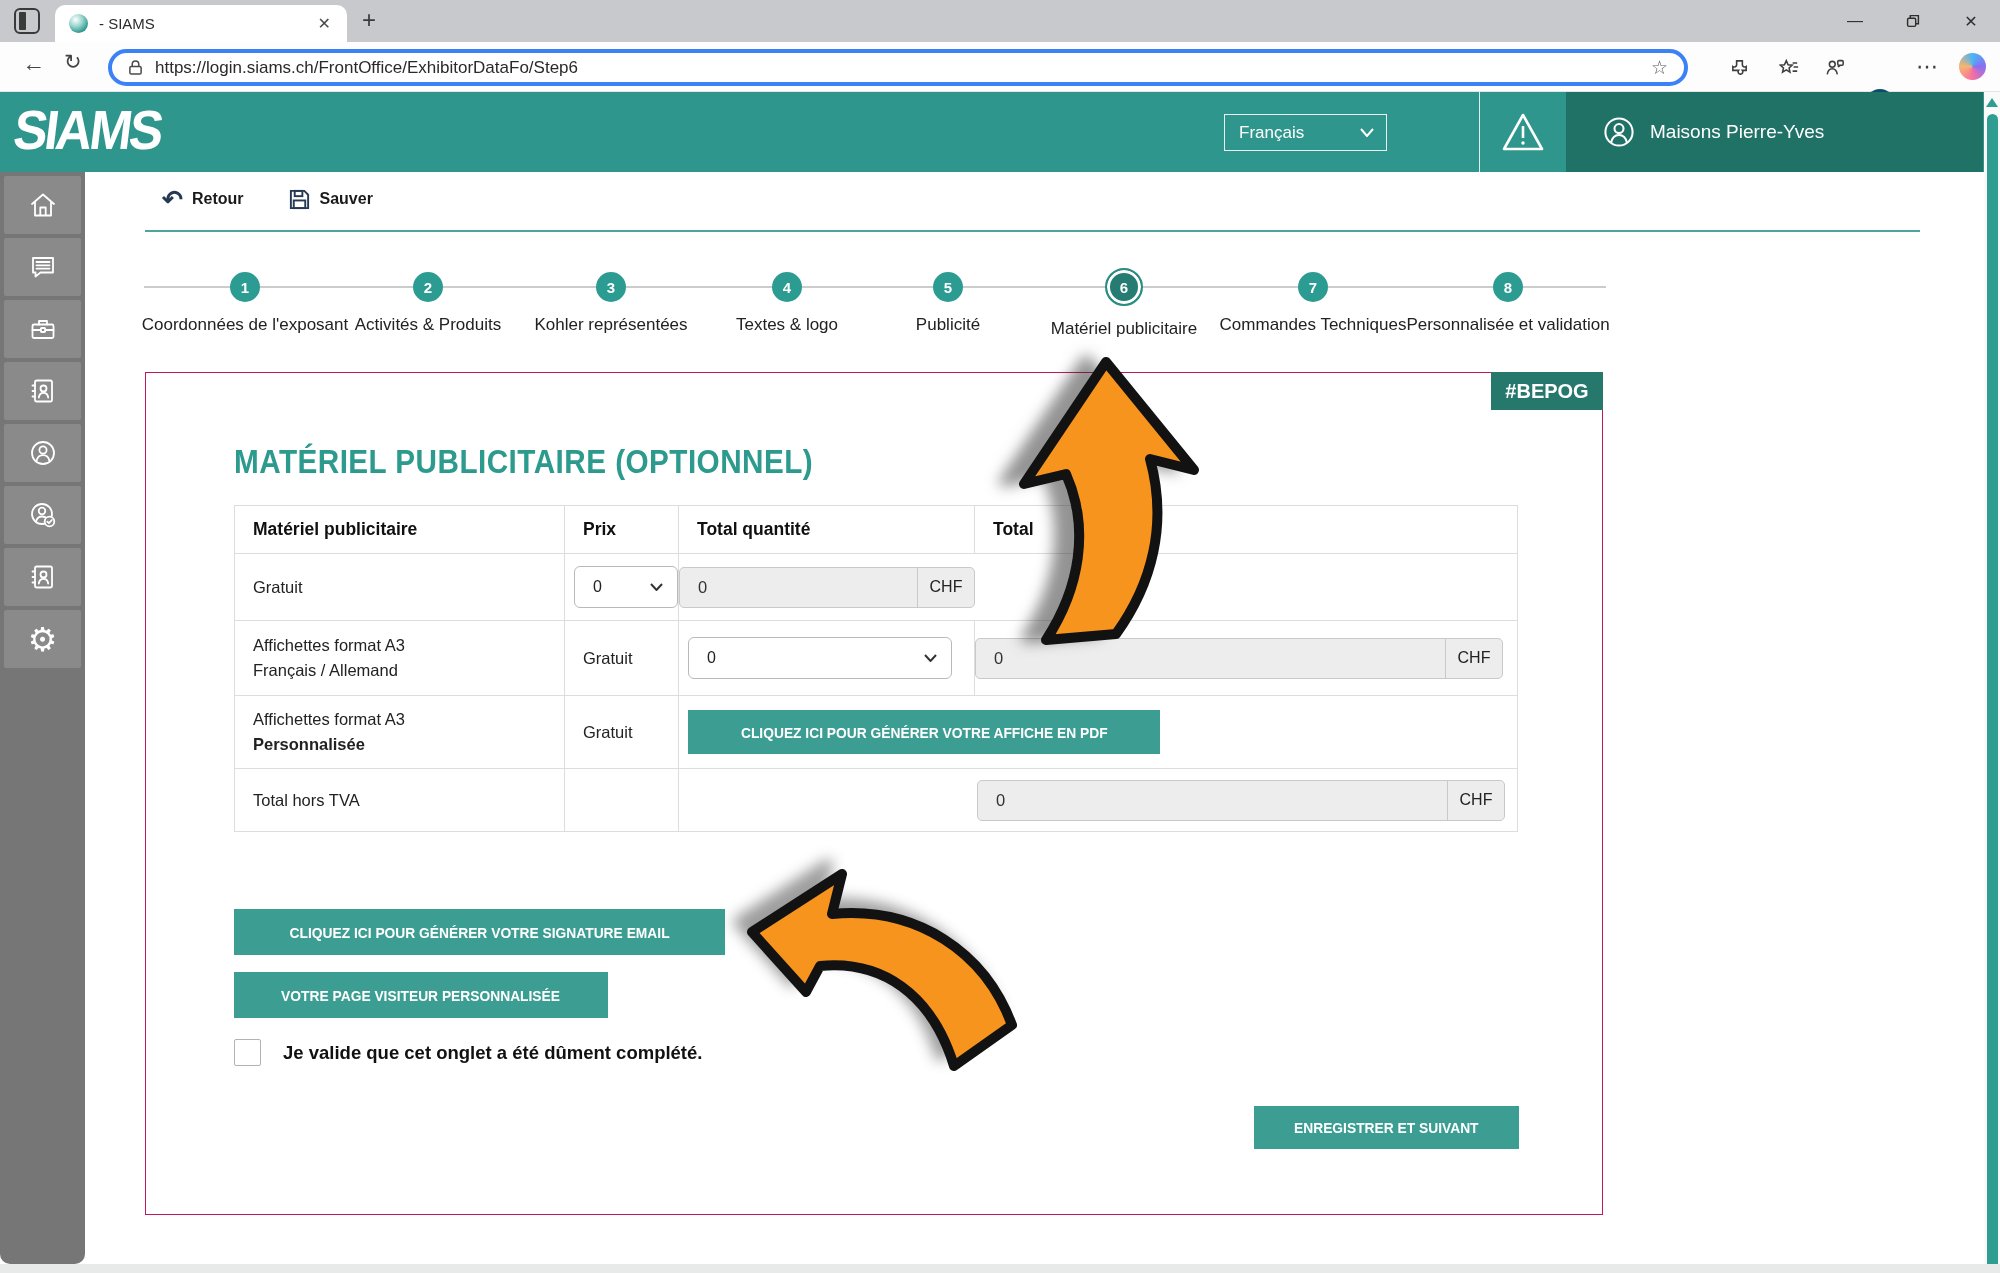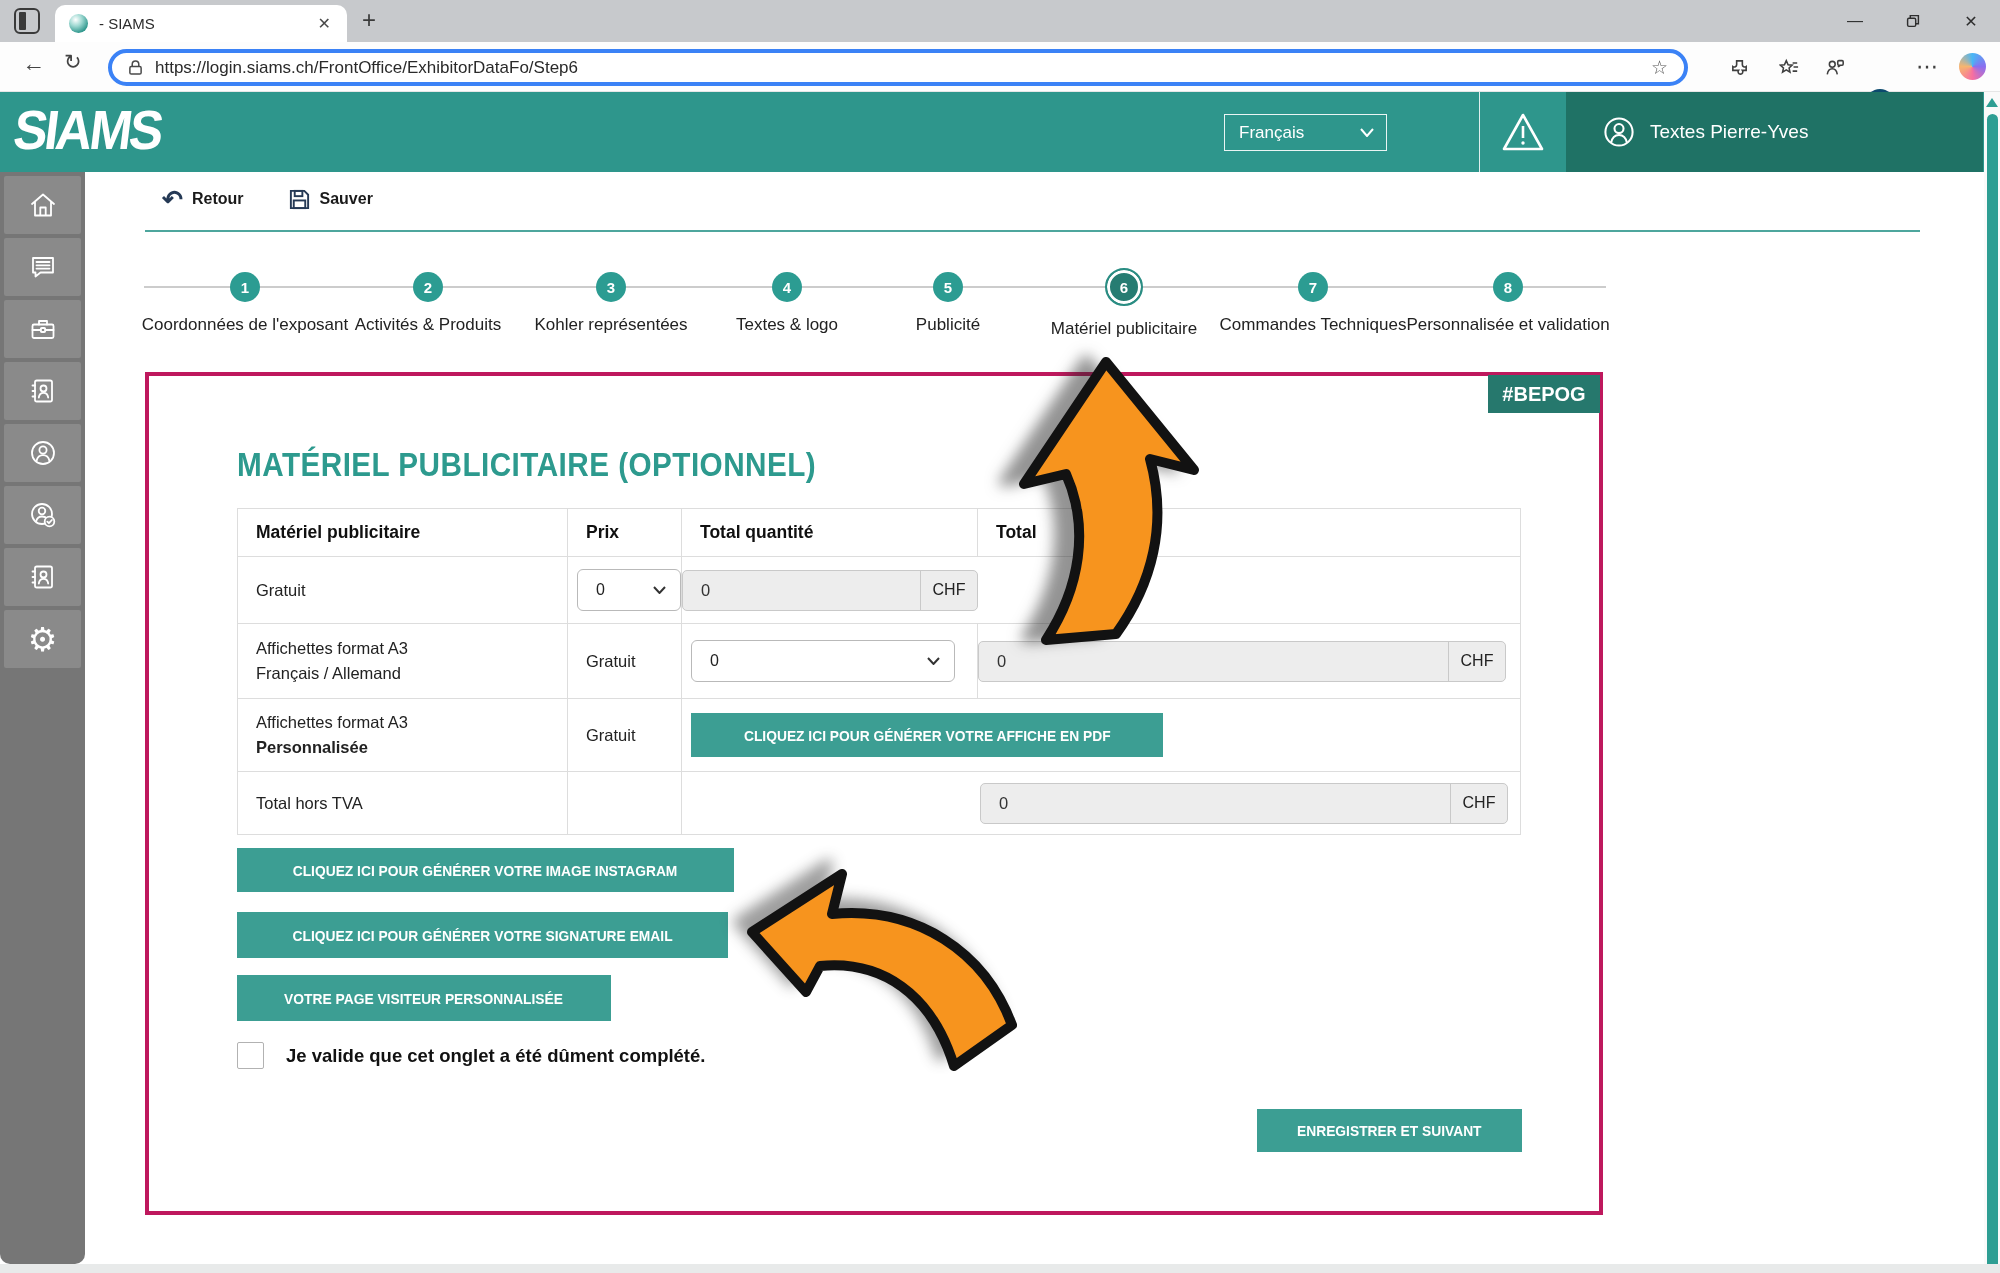--- a/index.html
+++ b/index.html
@@ -54,21 +54,21 @@
   .rule-teal { position:absolute; left:145px; top:230px; width:1775px; height:2px; background:#2E968C; opacity:.85; }
 
   
   .stepline { position:absolute; left:144px; top:286px; width:1462px; height:2px; background:#cccccc; z-index:1; }
   .step { position:absolute; top:258px; width:240px; text-align:center; z-index:2; }
   .scircle { width:30px; height:30px; border-radius:50%; background:#2C9C92; color:#fff; font-size:15px; font-weight:700; display:flex; align-items:center; justify-content:center; margin:14px auto 0; }
   .scircle.active { width:38px; height:38px; border:2.5px solid #2A8D83; background:#267c72; box-shadow:inset 0 0 0 3px #fff; margin-top:10px; }
   .slabel { margin-top:13px; font-size:17px; color:#222; }
 
   
-  .panel { position:absolute; left:145px; top:372px; width:1458px; height:843px; border:4px solid #be185d; background:#fff; }
+  .panel { position:absolute; left:145px; top:372px; width:1458px; height:843px; border:1px solid #be185d; background:#fff; }
   .badge { position:absolute; right:-1px; top:-1px; width:112px; height:38px; background:#26786D; color:#fff; font-size:20px; font-weight:700; display:flex; align-items:center; justify-content:center; }
   .ptitle { position:absolute; left:88px; top:70px; color:#2D9A8E; font-size:33px; font-weight:800; letter-spacing:.5px; transform:scaleX(.9); transform-origin:left center; white-space:nowrap; }
 
   .ptable { position:absolute; left:88px; top:132px; width:1284px; border:1px solid #ddd; }
   .trow { display:grid; border-top:1px solid #ddd; }
   .trow:first-child { border-top:none; }
   .cols4 { grid-template-columns:330px 114px 296px 542px; }
   .cols3 { grid-template-columns:330px 114px 838px; }
   .cell { display:flex; align-items:center; padding-left:18px; font-size:16.5px; color:#222; line-height:1.5; }
   .cell.vr { border-right:1px solid #ddd; }
@@ -181,21 +181,21 @@
           <line x1="23" y1="15" x2="23" y2="27"></line>
           <circle cx="23" cy="32" r="1.7" fill="#fff" stroke="none"></circle>
       </svg>
     </div>
     <div class="user-block">
       <svg width="34" height="34" viewBox="0 0 30 30" style="stroke:#fff;fill:none;stroke-width:1.8;">
         <circle cx="15" cy="15" r="12"></circle>
           <circle cx="15" cy="12" r="4"></circle>
           <path d="M8 24.5 C9 19.5 12 17.6 15 17.6 C18 17.6 21 19.5 22 24.5"></path>
       </svg>
-      <span class="user-name">Textes Pierre-Yves</span>
+      <span class="user-name">Maisons Pierre-Yves</span>
     </div>
   </div>
 
   <div class="sidebar">
     <div class="tile">
       <svg width="30" height="30" viewBox="0 0 30 30">
           <path d="M4 14 L15 4.5 L26 14 M7 11.8 V25.5 H23 V11.8 M12.3 25.5 V17.5 H17.7 V25.5"></path>
         </svg>
     </div>
     <div class="tile">
@@ -368,23 +368,20 @@
         <div class="cell vr h62"></div>
         <div class="cell h62" style="padding-left:0;justify-content:flex-end;padding-right:12px;">
           <div class="total-group">
             <div class="total-value">0</div>
             <div class="total-cur">CHF</div>
           </div>
         </div>
       </div>
     </div>
 
-    <button class="btn-teal act-btn a-instagram">
-      <span class="cond">CLIQUEZ ICI POUR GÉNÉRER VOTRE IMAGE INSTAGRAM</span>
-    </button>
     <button class="btn-teal act-btn a-signature">
       <span class="cond">CLIQUEZ ICI POUR GÉNÉRER VOTRE SIGNATURE EMAIL</span>
     </button>
     <button class="btn-teal act-btn a-visitor">
       <span class="cond">VOTRE PAGE VISITEUR PERSONNALISÉE</span>
     </button>
 
     <div class="chkrow">
       <div class="chkbox"></div>
       <div class="chklabel">Je valide que cet onglet a été dûment complété.</div>

